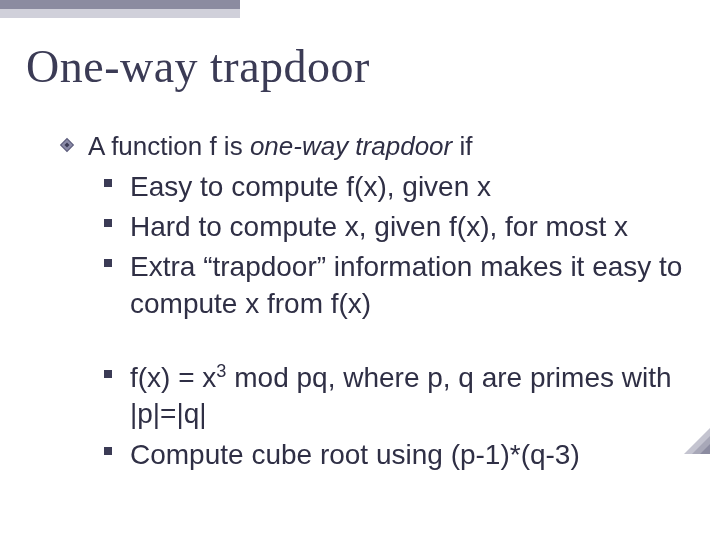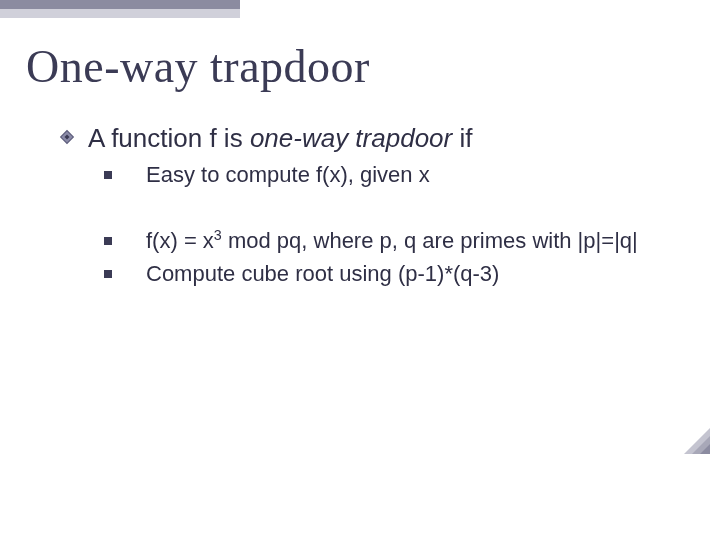--- a/index.html
+++ b/index.html
@@ -40,21 +40,21 @@
     position: absolute;
     top: 40px;
     left: 26px;
     font-family: "Times New Roman", Times, serif;
     font-size: 46px;
     color: #3b3b55;
     letter-spacing: 0.5px;
   }
   .body {
     position: absolute;
-    top: 112px;
+    top: 120px;
     left: 58px;
     right: 28px;
   }
   .lvl1 {
     display: flex;
     align-items: flex-start;
     margin-top: 10px;
     margin-bottom: 4px;
   }
   .lvl1 .bullet {
@@ -84,25 +84,24 @@
     margin-bottom: 4px;
   }
   .lvl2 .sq {
     flex: 0 0 auto;
     width: 8px; height: 8px;
     background: #3b3b55;
     margin-top: 10px;
     margin-right: 18px;
   }
   .lvl2 .text {
-    font-size: 22px;
+    font-size: 28px;
     line-height: 1.3;
     color: #2f2f45;
     max-width: 560px;
-    margin-left: 16px;
   }
   .gap {
     height: 28px;
   }
   sup {
     font-size: 0.65em;
     vertical-align: super;
     line-height: 0;
   }
   .corner {
@@ -135,20 +134,28 @@
       <div class="text">
         <span>A function f is </span><span class="italic">one-way trapdoor</span><span> if</span>
       </div>
     </div>
 
     <div class="sublist">
       <div class="lvl2">
         <div class="sq"></div>
         <div class="text">Easy to compute f(x), given x</div>
       </div>
+      <div class="lvl2">
+        <div class="sq"></div>
+        <div class="text">Hard to compute x, given f(x), for most x</div>
+      </div>
+      <div class="lvl2">
+        <div class="sq"></div>
+        <div class="text">Extra “trapdoor” information makes it easy to compute x from f(x)</div>
+      </div>
     </div>
 
     <div class="gap"></div>
 
 
     <div class="sublist">
       <div class="lvl2">
         <div class="sq"></div>
         <div class="text">
           <span>f(x) = x</span><sup>3</sup><span> mod pq, where p, q are primes with |p|=|q|</span>

